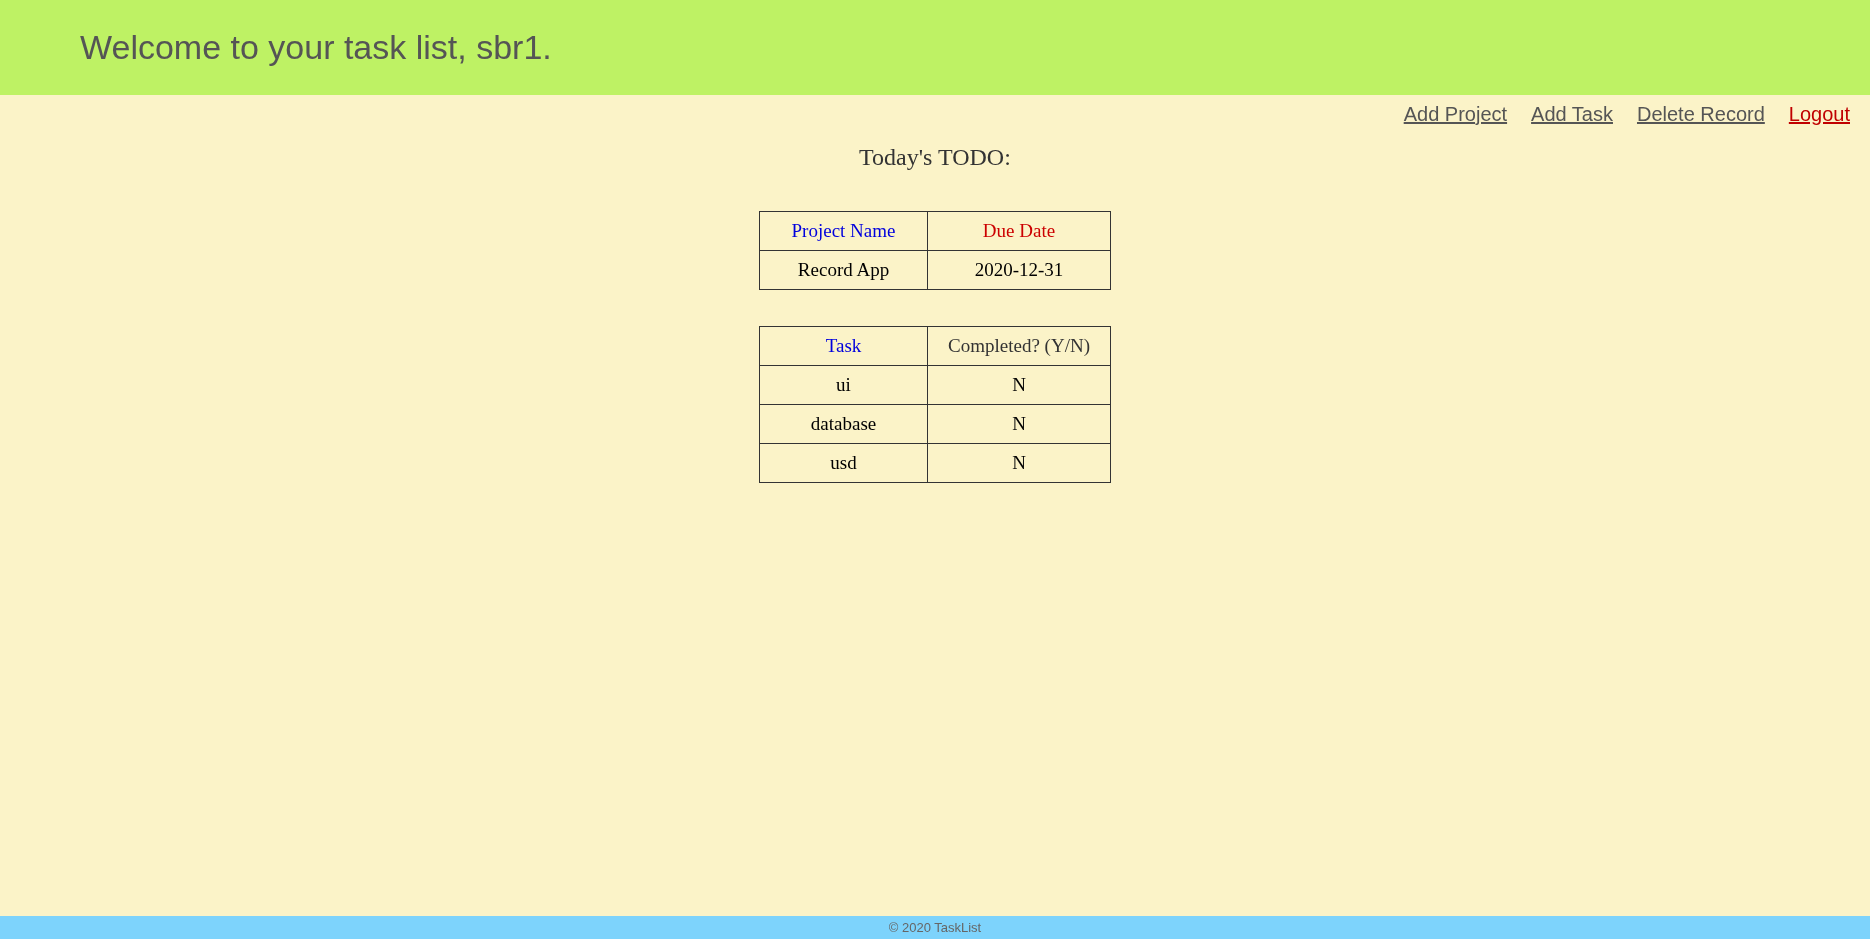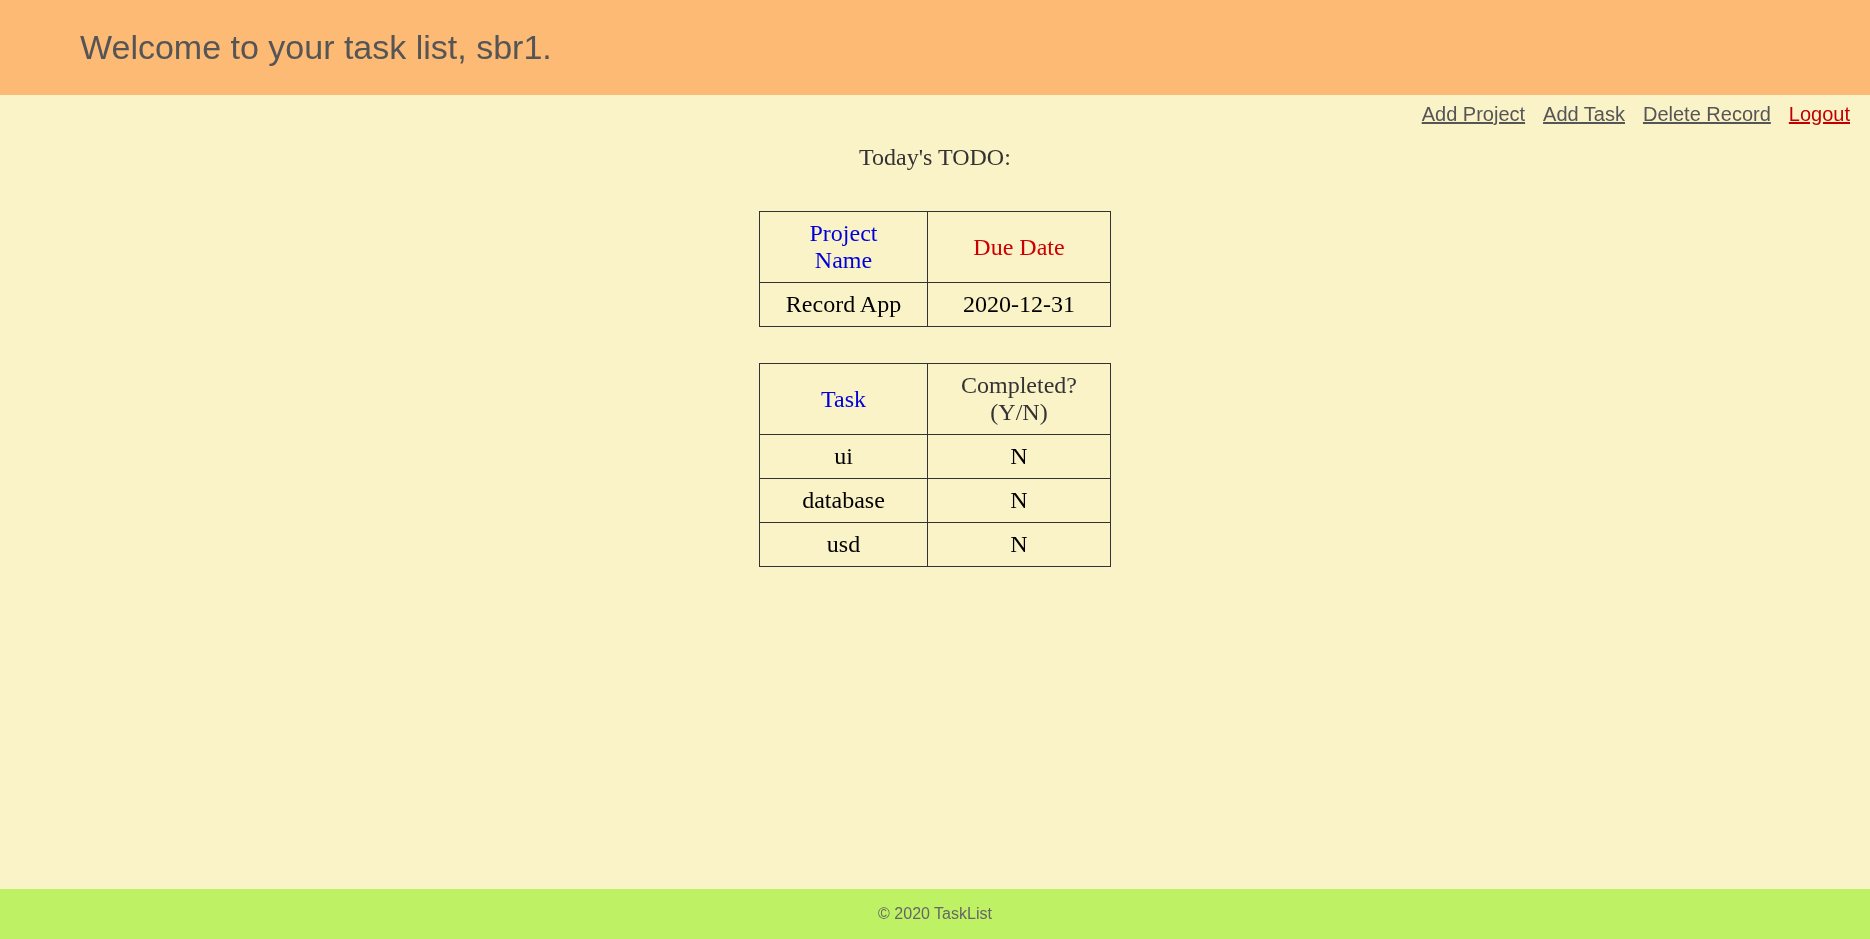--- a/index.html
+++ b/index.html
@@ -4,32 +4,32 @@
   <style>
     * { margin: 0; padding: 0; box-sizing: border-box; }
     body {
       font-family: 'Segoe UI', Tahoma, Geneva, Verdana, sans-serif;
       background: #fbf3c8;
       min-height: 100vh;
       display: flex;
       flex-direction: column;
     }
     .header-band {
-      background: #fdba74;
+      background: #bef264;
       padding: 28px 80px 28px 80px;
     }
     .header-band h1 {
       font-size: 34px;
       font-weight: 400;
       color: #555;
     }
     .nav-links {
       display: flex;
       justify-content: flex-end;
-      gap: 18px;
+      gap: 24px;
       padding: 8px 20px 0 0;
       font-size: 20px;
     }
     .nav-links a {
       color: #555;
       text-decoration: underline;
     }
     .nav-links a.logout {
       color: #c00000;
     }
@@ -41,41 +41,41 @@
     }
     .todo-title {
       font-size: 24px;
       color: #333;
       font-weight: 400;
       margin-bottom: 40px;
     }
     table {
       margin: 6px auto 36px auto;
       border-collapse: collapse;
-      font-size: 24px;
+      font-size: 19px;
       padding-left: 23px;
     }
     td, th {
       border: 1px solid #333;
       padding: 8px 20px;
       font-weight: 400;
     }
     .project-table th:first-child { width: 168px; }
     .project-table th:last-child { width: 183px; }
     .task-table th:first-child { width: 168px; }
     .task-table th:last-child { width: 183px; }
     .hdr-blue { color: #0000dd; }
     .hdr-red { color: #cc0000; }
     .hdr-dark { color: #333; }
     .footer-band {
-      background: #bef264;
-      padding: 16px;
+      background: #7dd3fc;
+      padding: 4px;
       text-align: center;
       color: #666;
-      font-size: 16px;
+      font-size: 13px;
     }
   </style>
 </head>
 <body>
 
 <div class="header-band">
   <h1>Welcome to your task list, sbr1.</h1>
 </div>
 
 <div class="nav-links">

